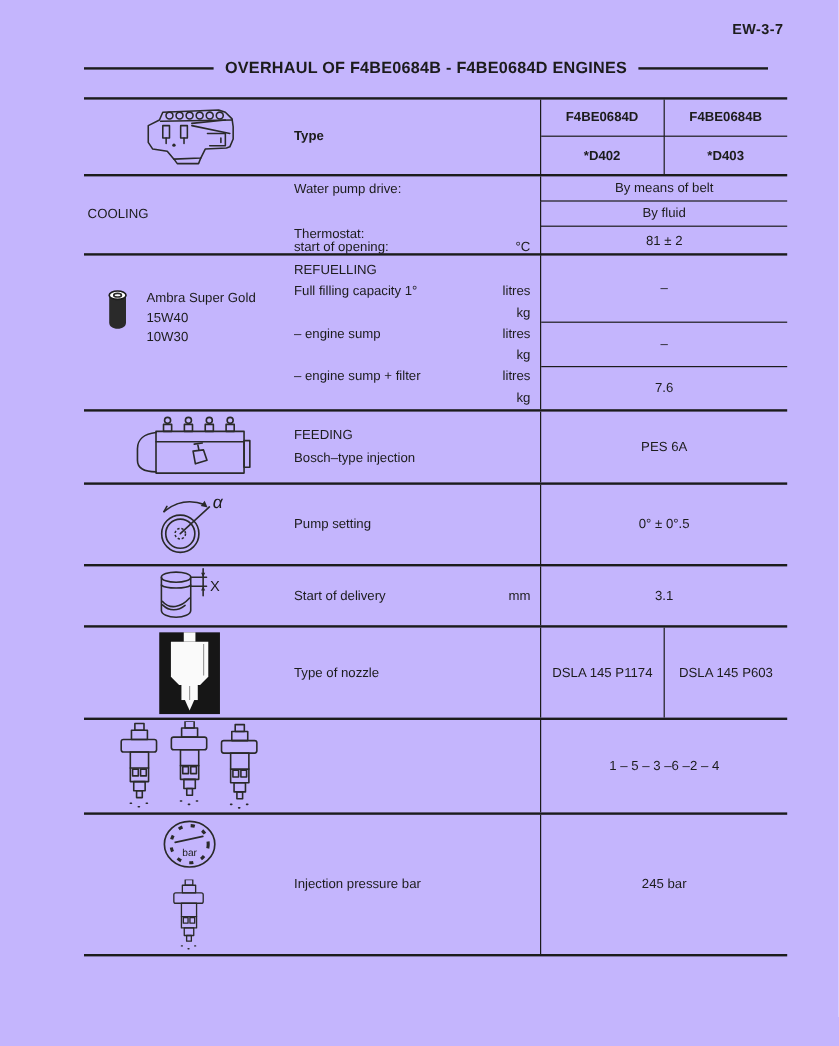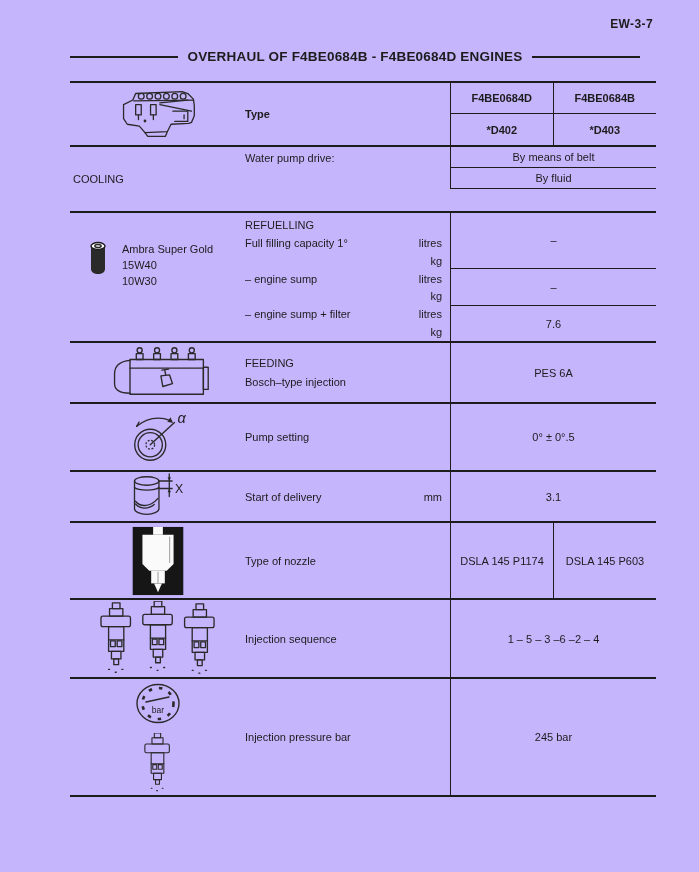--- a/index.html
+++ b/index.html
@@ -126,20 +126,32 @@
         <div class="left">
             <span>Water pump drive:</span>
           </div>
         <div class="vals vals-line">By means of belt</div>
       </div>
       <div class="sub sub1">
         <div class="left">
             <span>COOLING</span>
           </div>
         <div class="vals vals-line">By fluid</div>
+      </div>
+      <div class="sub sub3">
+        <div class="left">
+          <div class="thermo-lines">
+            <div>Thermostat:</div>
+            <div class="thermo-l2">
+              <span>start of opening:</span>
+              <span class="unit">°C</span>
+            </div>
+          </div>
+        </div>
+        <div class="vals">81 ± 2</div>
       </div>
     </div>
 
     <div class="row row-refuel">
       <div class="icon-zone oil-block">
         <span>
           <svg width="20" height="36" viewBox="0 0 20 36">
             <path class="fl" d="M3,6 L3,29 C3,32 6,34 10,34 C14,34 17,32 17,29 L17,6 Z"></path>
             <ellipse cx="10" cy="6" rx="7" ry="3.5" fill="#ffffff" stroke="#1c1c1c" stroke-width="1.4"></ellipse>
             <ellipse class="ln" cx="10" cy="6" rx="3.2" ry="1.5"></ellipse>
@@ -316,23 +328,20 @@
                 <path d="M10,39 L26,39"></path>
                   <rect x="12" y="40" width="5" height="6"></rect>
                   <rect x="19" y="40" width="5" height="6"></rect>
                 <rect x="13" y="51" width="10" height="8"></rect>
                   <rect x="15.5" y="59" width="5" height="6"></rect>
                 <path d="M10,70 L11,70 M17,73 L18,73 M24,70 L25,70"></path>
               </g>
             </g>
           </svg>
         </div>
-        <div class="label-zone">
-            <span>Injection sequence</span>
-          </div>
       </div>
       <div class="vals">1 – 5 – 3 –6 –2 – 4</div>
     </div>
 
     <div class="row row-pressure">
       <div class="left">
         <div class="icon-zone gauge-stack">
           <span>
             <svg width="46" height="44" viewBox="0 0 46 44">
               <ellipse class="ln" cx="23" cy="21.5" rx="21" ry="19"></ellipse>

